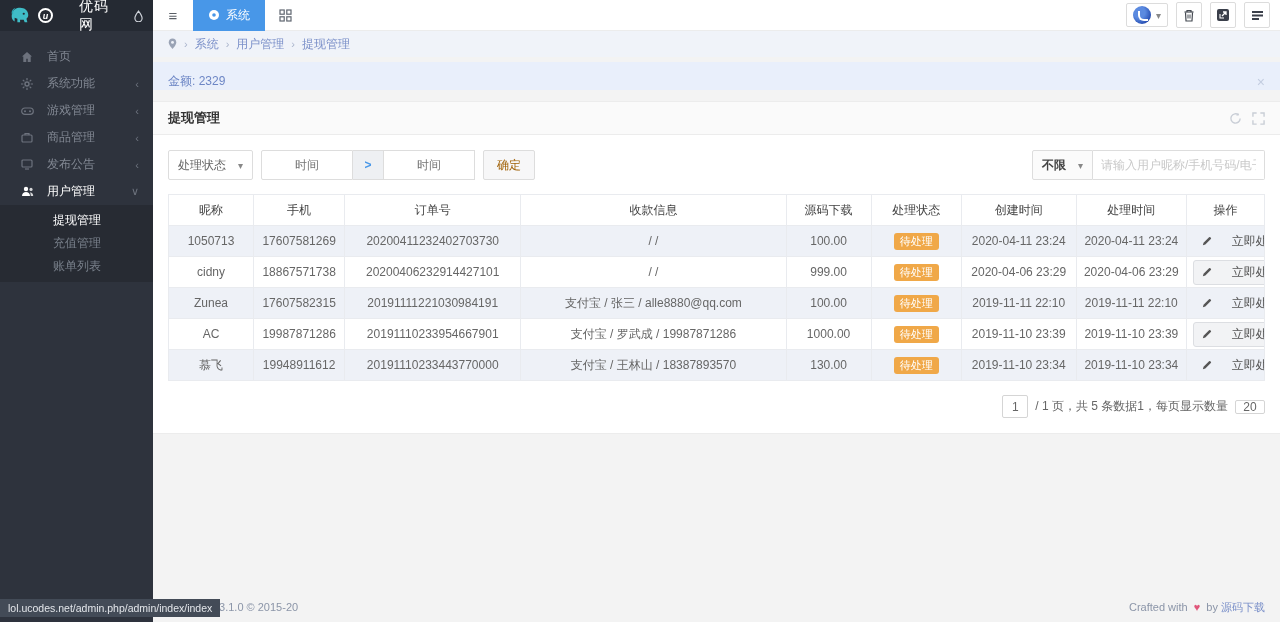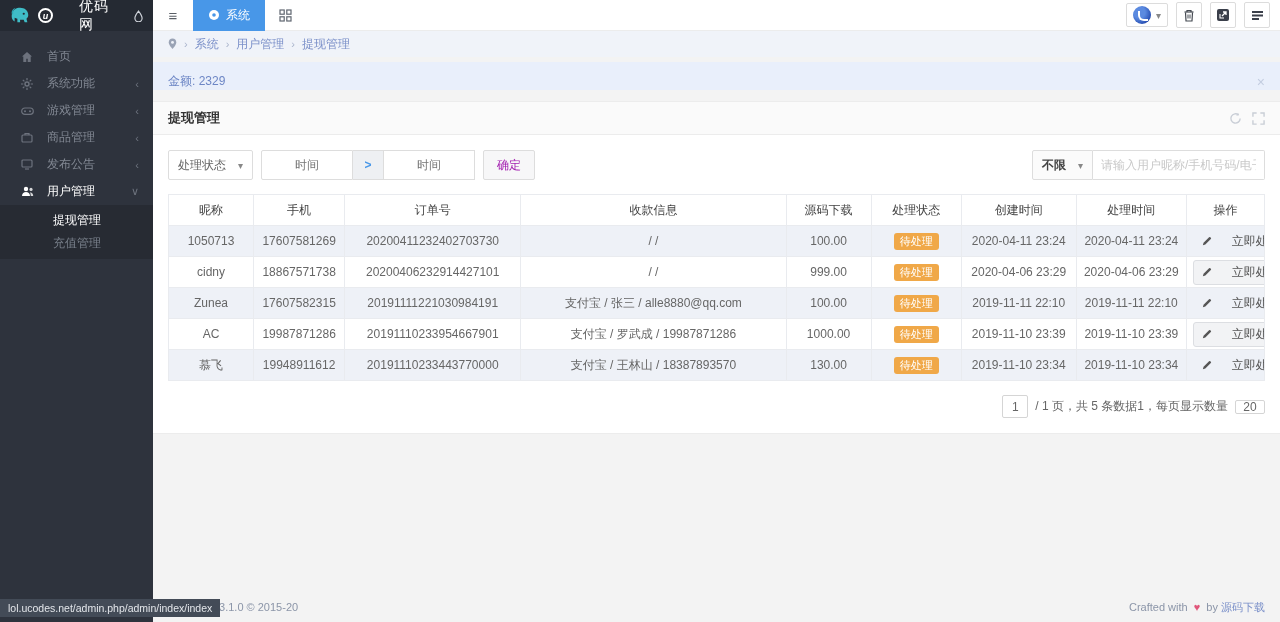--- a/index.html
+++ b/index.html
@@ -49,21 +49,21 @@
   .panel-title { color:#333; font-weight:bold; font-size:13px; }
   .panel-tools { margin-left:auto; display:flex; gap:10px; }
   .panel-tools svg { cursor:pointer; }
   .panel-body { padding:15px; }
 
   .filters { display:flex; align-items:center; margin-bottom:14px; }
   .select { height:30px; border:1px solid #ddd; border-radius:2px; background:#fff; display:flex; align-items:center; gap:12px; padding:0 9px; color:#666; cursor:pointer; }
   .time-input { width:92px; height:30px; border:1px solid #ddd; text-align:center; color:#999; font-size:12px; outline:none; }
   .time-input:first-of-type { margin-left:8px; border-radius:2px 0 0 2px; }
   .gt-box { width:30px; height:30px; background:#eef0f3; border-top:1px solid #ddd; border-bottom:1px solid #ddd; color:#4897e8; font-weight:bold; display:flex; align-items:center; justify-content:center; }
-  .confirm-btn { height:30px; margin-left:8px; padding:0 13px; border:1px solid #ddd; border-radius:2px; background:#f7f7f8; color:#a21caf; font-size:12px; cursor:pointer; }
+  .confirm-btn { height:30px; margin-left:8px; padding:0 13px; border:1px solid #ddd; border-radius:2px; background:#f7f7f8; color:#a16207; font-size:12px; cursor:pointer; }
   .filters-right { margin-left:auto; display:flex; }
   .scope-select { border-radius:2px 0 0 2px; background:#fbfbfb; }
   .scope-select .scope-label { font-weight:bold; color:#444; }
   .search-input { width:172px; height:30px; border:1px solid #ddd; border-left:none; border-radius:0 2px 2px 0; padding:0 8px; font-size:12px; color:#666; outline:none; }
   .search-input::placeholder { color:#c9c9c9; }
 
   table { width:100%; border-collapse:collapse; table-layout:fixed; }
   th,td { border:1px solid #e9ebef; height:31px; text-align:center; font-size:12px; padding:0 6px; white-space:nowrap; overflow:hidden; text-overflow:ellipsis; }
   th { color:#444; font-weight:normal; background:#fff; }
   td { color:#666; }
@@ -168,20 +168,23 @@
         <span class="mi-label">用户管理</span>
         <span class="mi-caret">∨</span>
       </div>
       <div class="submenu">
         <div class="submenu-item active">
           <span>提现管理</span>
         </div>
         <div class="submenu-item">
           <span>充值管理</span>
         </div>
+        <div class="submenu-item">
+          <span>账单列表</span>
+        </div>
       </div>
     </nav>
   </aside>
 
   <main class="content">
 
     <header class="topbar">
       <div class="hamburger">≡</div>
       <div class="tab-active">
         <span style="display:flex;">

